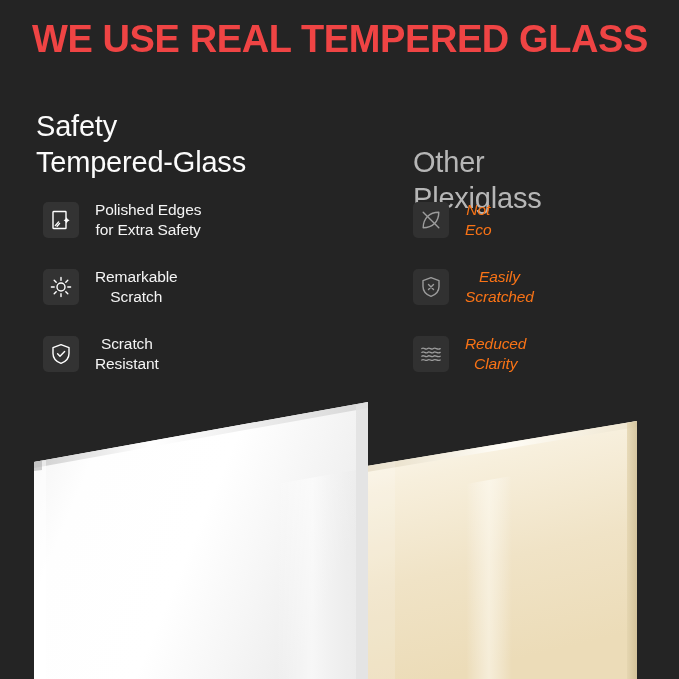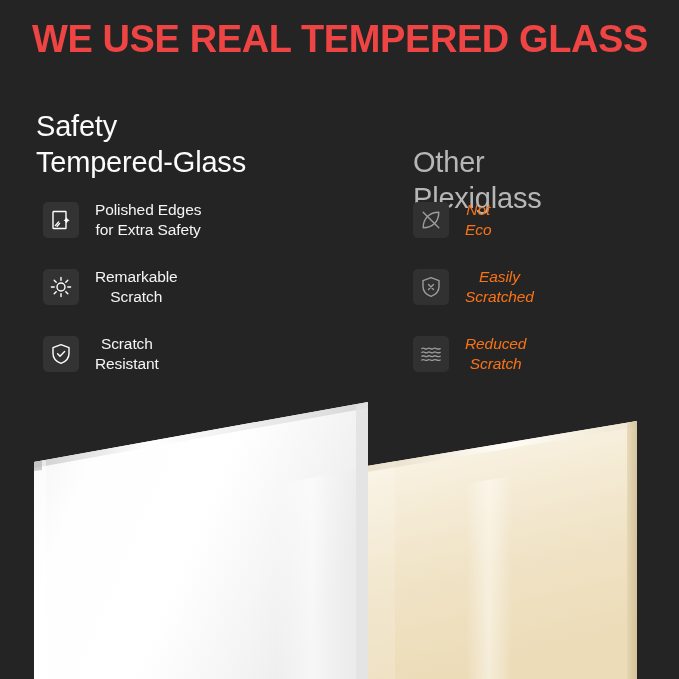--- a/index.html
+++ b/index.html
@@ -194,21 +194,21 @@
       <div class="feature">
         <span class="icon-tile">
           <svg width="24" height="24" viewBox="0 0 24 24" fill="none" stroke="#9c9c9c" stroke-width="1.3" stroke-linecap="round" stroke-linejoin="round">
             <path d="M2.8 6.6 C5 4.8 6.4 8.4 8.6 6.6 C10.8 4.8 12.2 8.4 14.4 6.6 C16.6 4.8 18 8.4 21.2 6.6"></path>
             <path d="M2.8 10.4 C5 8.6 6.4 12.2 8.6 10.4 C10.8 8.6 12.2 12.2 14.4 10.4 C16.6 8.6 18 12.2 21.2 10.4"></path>
             <path d="M2.8 14.2 C5 12.4 6.4 16 8.6 14.2 C10.8 12.4 12.2 16 14.4 14.2 C16.6 12.4 18 16 21.2 14.2"></path>
             <path d="M2.8 18 C5 16.2 6.4 19.8 8.6 18 C10.8 16.2 12.2 19.8 14.4 18 C16.6 16.2 18 19.8 21.2 18"></path>
           </svg>
         </span>
         <span class="feature-label">Reduced
-Scratch</span>
+Clarity</span>
       </div>
 
     </div>
   </div>
 
   <div class="glass-stage">
     <svg class="glass-svg" viewBox="0 0 679 283" preserveAspectRatio="none">
       <defs>
         <linearGradient id="clearFace" x1="0" y1="0" x2="1" y2="0.35">
           <stop offset="0%" stop-color="#f2f2f2"></stop>

